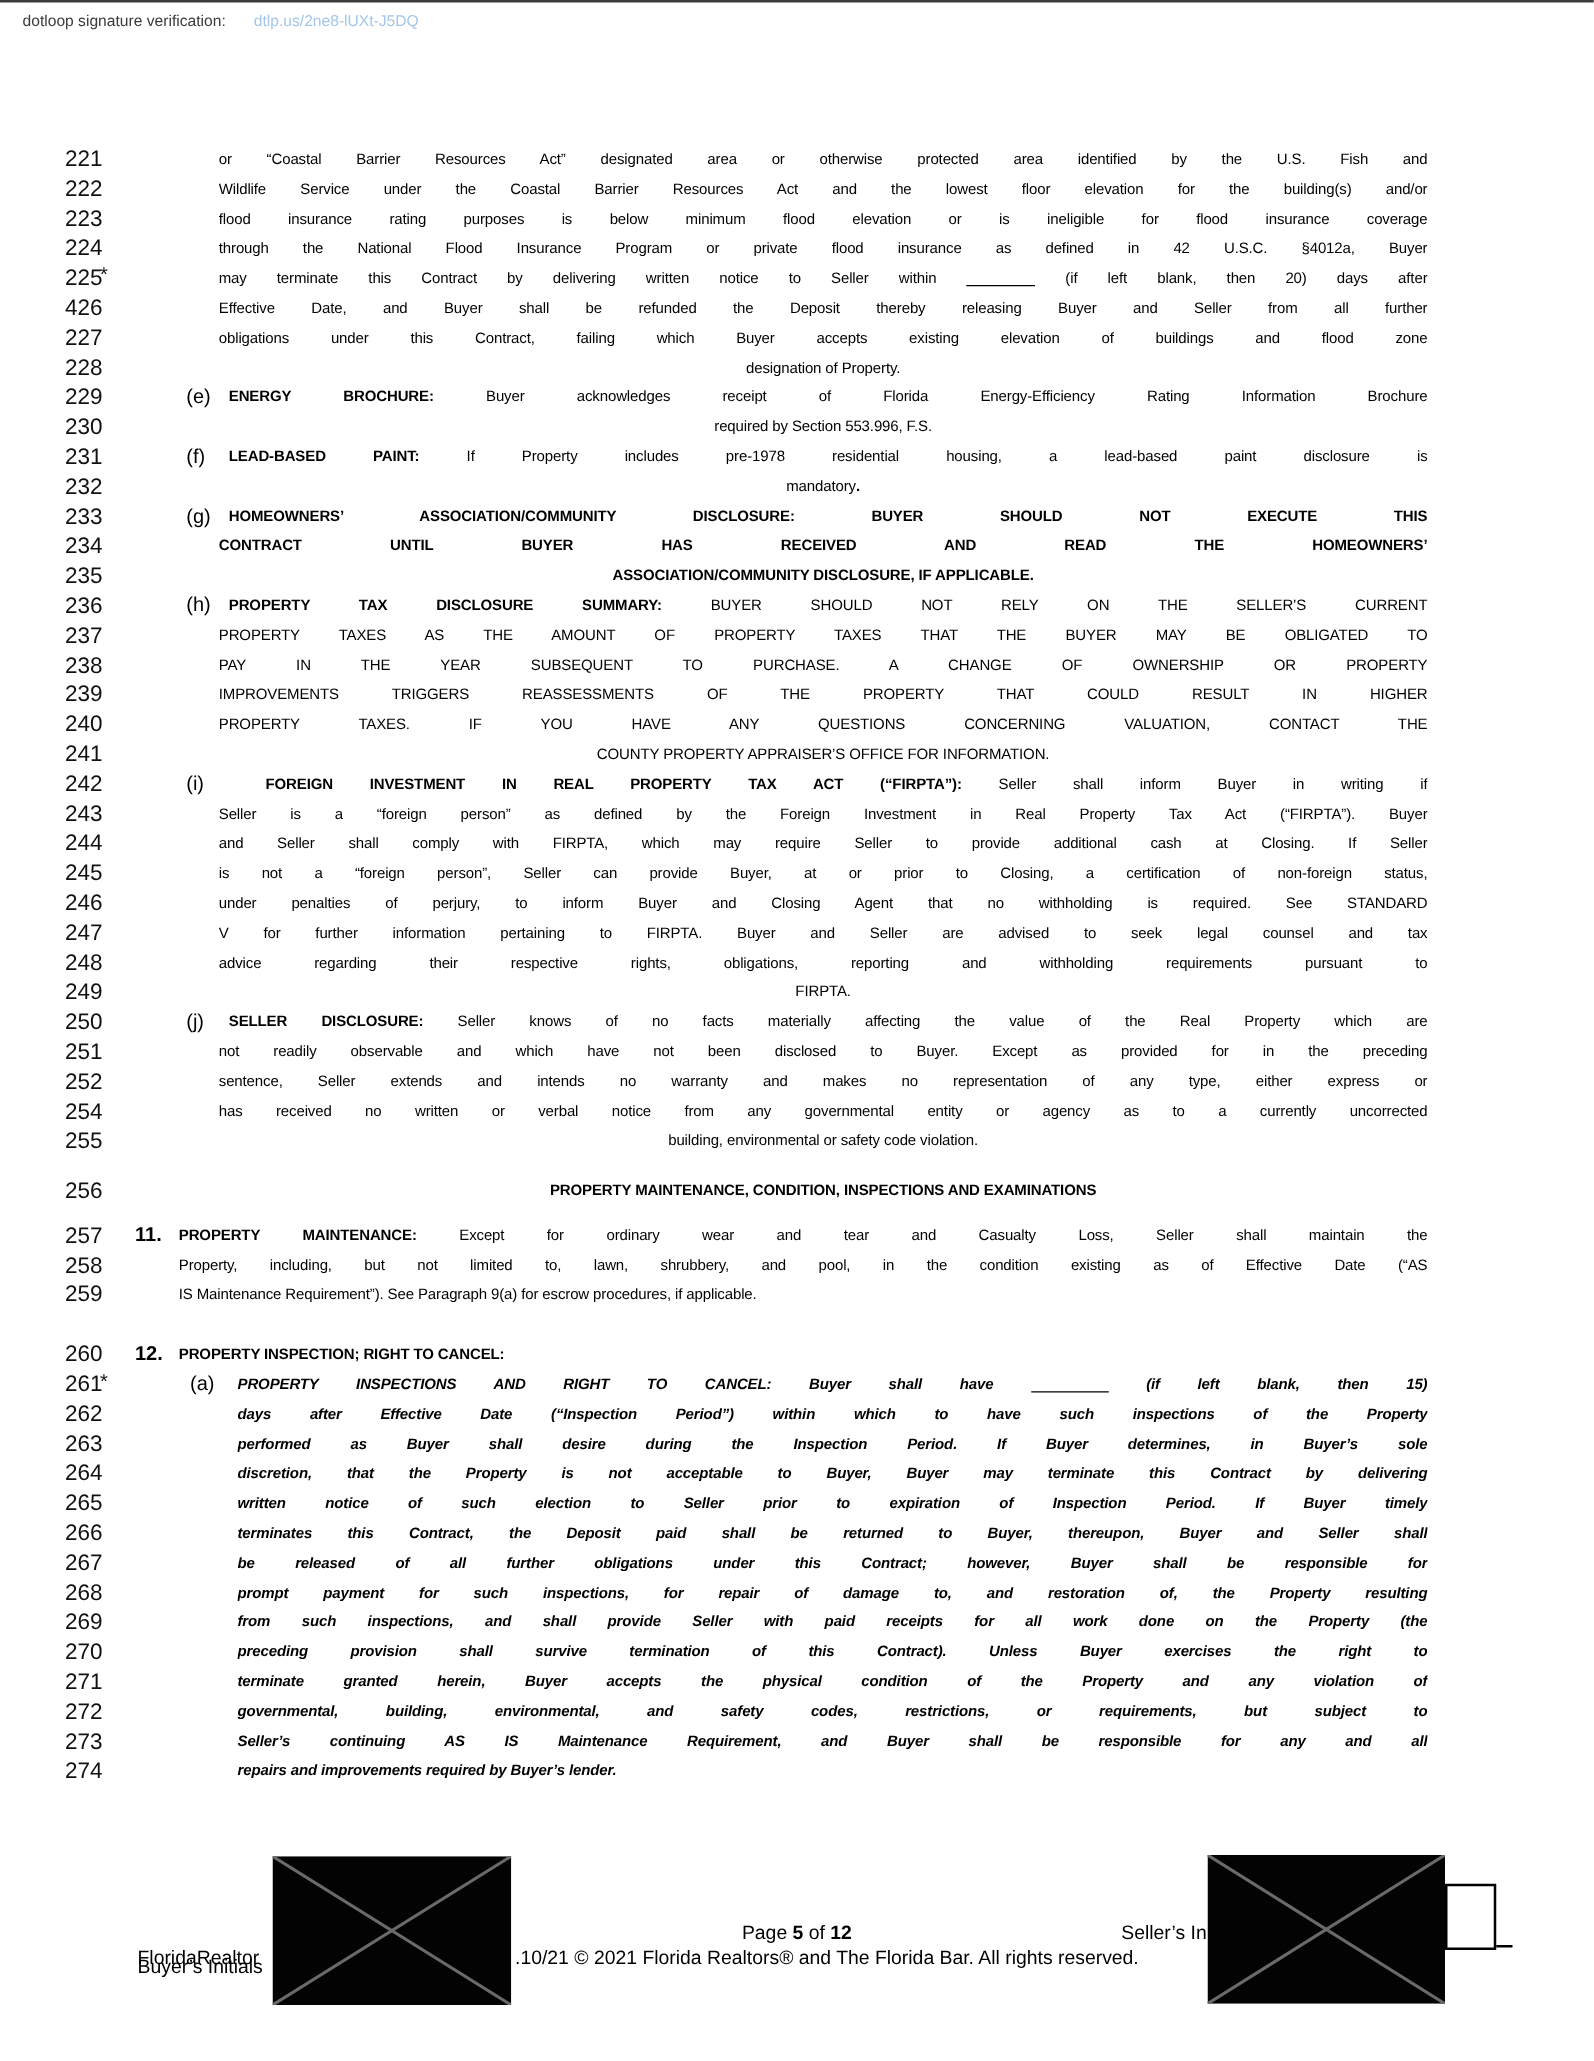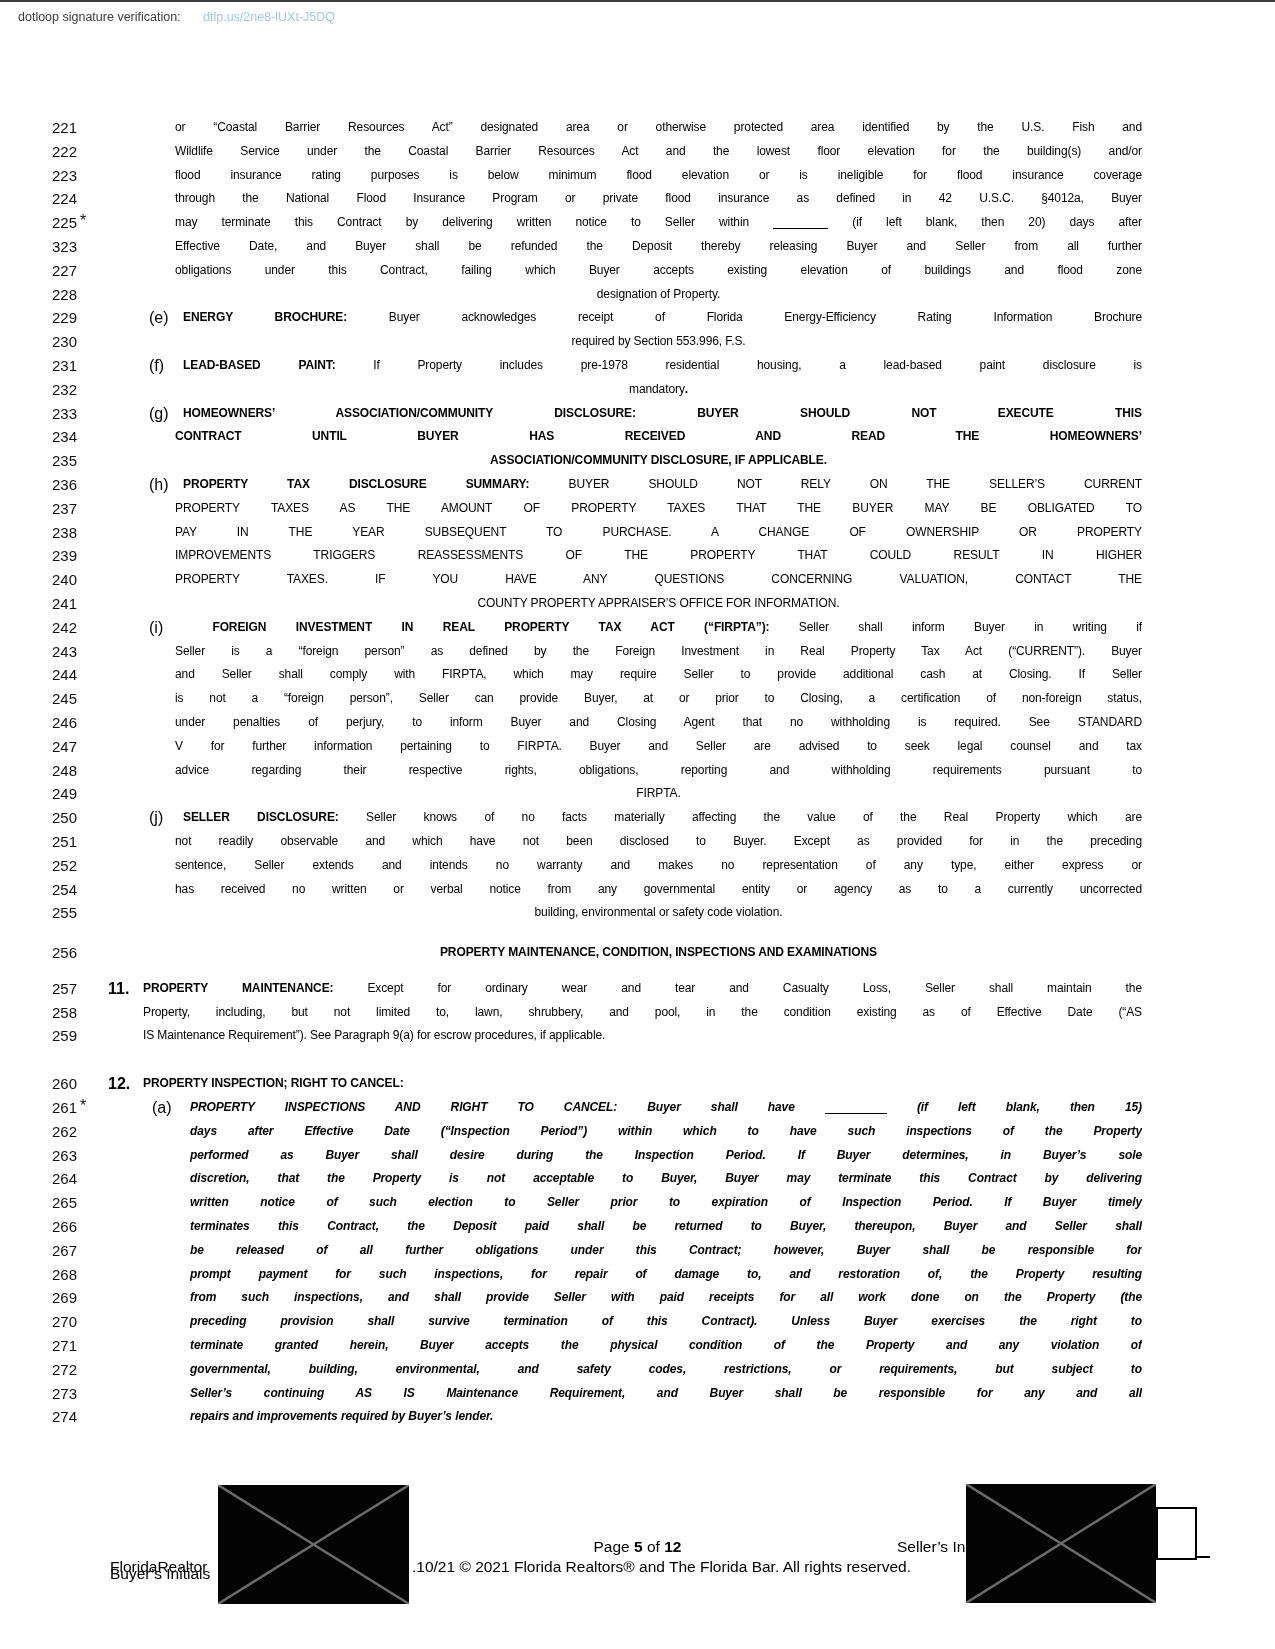--- a/index.html
+++ b/index.html
@@ -11,21 +11,21 @@
   
   .topbar{position:absolute;top:0;left:0;width:1275px;height:30px;background:#fff;border-top:2px solid #3c3c3c;}
   .topbar .vlabel{position:absolute;left:18px;top:8px;font-size:12.5px;color:#3b3b3b;}
   .topbar .vlink{position:absolute;left:203px;top:8px;font-size:12.5px;color:#a3c6e9;text-decoration:none;cursor:pointer;}
   
   .doc{position:absolute;left:0;top:0;width:1275px;padding-top:116px;}
   .row{position:relative;height:23.8px;}
   .gap12{margin-top:12px;}
   .gap16{margin-top:16px;}
   .gap24{margin-top:24px;}
-  .num{position:absolute;left:52px;top:0;font-size:15px;line-height:23.8px;color:#111;}
+  .num{position:absolute;left:52px;top:0;font-size:18px;line-height:23.8px;color:#111;}
   .star{position:absolute;left:80px;top:-2px;font-size:16px;line-height:23.8px;color:#111;}
   .label{position:absolute;top:0;font-size:16px;line-height:23.8px;color:#000;}
   .text{font-size:12px;line-height:23.8px;height:23.8px;overflow:hidden;letter-spacing:-0.1px;color:#000;}
   .cont .text{margin-left:175px;width:967px;text-align:center;}
   .item .text{margin-left:175px;width:967px;text-indent:8px;}
   .item .label{left:149px;}
   .center .text{margin-left:175px;width:967px;text-align:center;}
   .sect .text,.sectcont .text{margin-left:143px;width:999px;}
   .sect .label{left:108px;font-weight:bold;}
   .sub .text,.subcont .text{margin-left:190px;width:952px;}
@@ -70,21 +70,21 @@
     <div class="row cont">
       <span class="num">224</span>
       <div class="text j"><span>through the National Flood Insurance Program or private flood insurance as defined in 42 U.S.C. §4012a, Buyer</span></div>
     </div>
     <div class="row cont">
       <span class="num">225</span>
       <span class="star">*</span>
       <div class="text j"><span>may terminate this Contract by delivering written notice to Seller within </span><span class="blank" style="width: 55px;"></span><span> (if left blank, then 20) days after</span></div>
     </div>
     <div class="row cont">
-      <span class="num">323</span>
+      <span class="num">426</span>
       <div class="text j"><span>Effective Date, and Buyer shall be refunded the Deposit thereby releasing Buyer and Seller from all further</span></div>
     </div>
     <div class="row cont">
       <span class="num">227</span>
       <div class="text j"><span>obligations under this Contract, failing which Buyer accepts existing elevation of buildings and flood zone</span></div>
     </div>
     <div class="row cont">
       <span class="num">228</span>
       <div class="text"><span>designation of Property.</span></div>
     </div>
@@ -144,21 +144,21 @@
       <span class="num">241</span>
       <div class="text"><span>COUNTY PROPERTY APPRAISER’S OFFICE FOR INFORMATION.</span></div>
     </div>
     <div class="row item">
       <span class="num">242</span>
       <span class="label">(i)</span>
       <div class="text j"><span class="b">&nbsp;FOREIGN INVESTMENT IN REAL PROPERTY TAX ACT (“FIRPTA”): </span><span>Seller shall inform Buyer in writing if</span></div>
     </div>
     <div class="row cont">
       <span class="num">243</span>
-      <div class="text j"><span>Seller is a “foreign person” as defined by the Foreign Investment in Real Property Tax Act (“CURRENT”). Buyer</span></div>
+      <div class="text j"><span>Seller is a “foreign person” as defined by the Foreign Investment in Real Property Tax Act (“FIRPTA”). Buyer</span></div>
     </div>
     <div class="row cont">
       <span class="num">244</span>
       <div class="text j"><span>and Seller shall comply with FIRPTA, which may require Seller to provide additional cash at Closing. If Seller</span></div>
     </div>
     <div class="row cont">
       <span class="num">245</span>
       <div class="text j"><span>is not a “foreign person”, Seller can provide Buyer, at or prior to Closing, a certification of non-foreign status,</span></div>
     </div>
     <div class="row cont">

